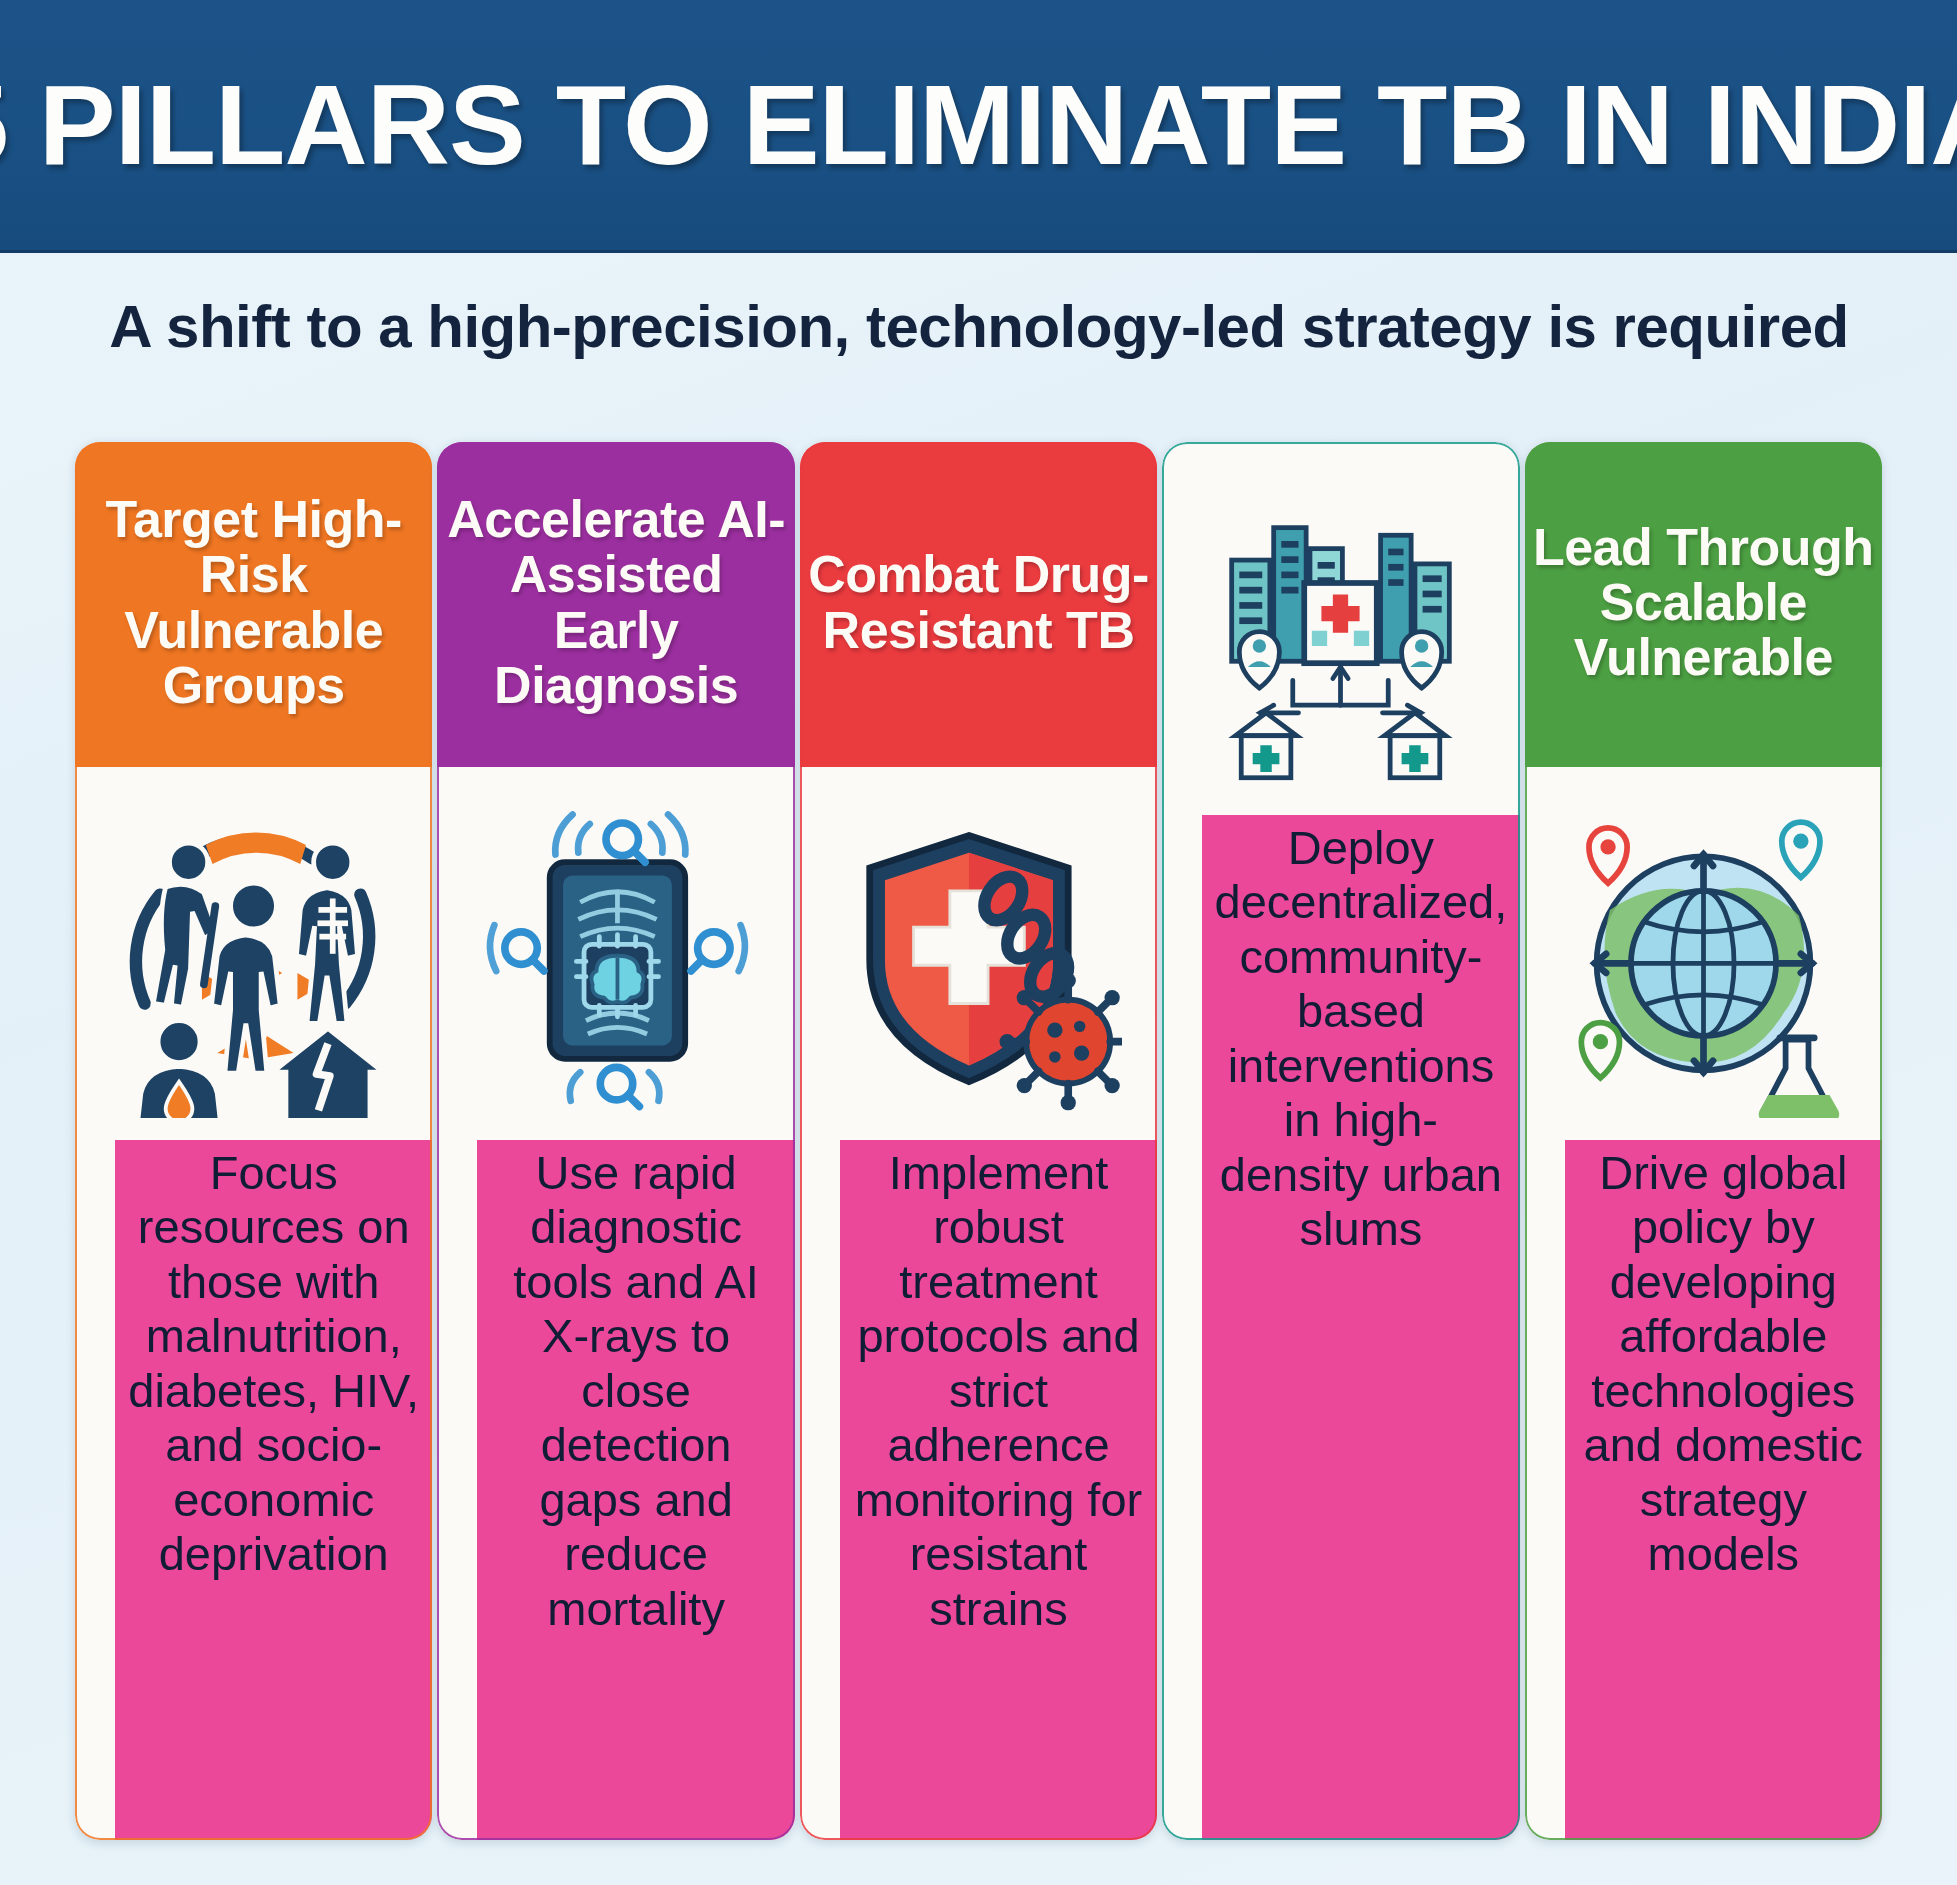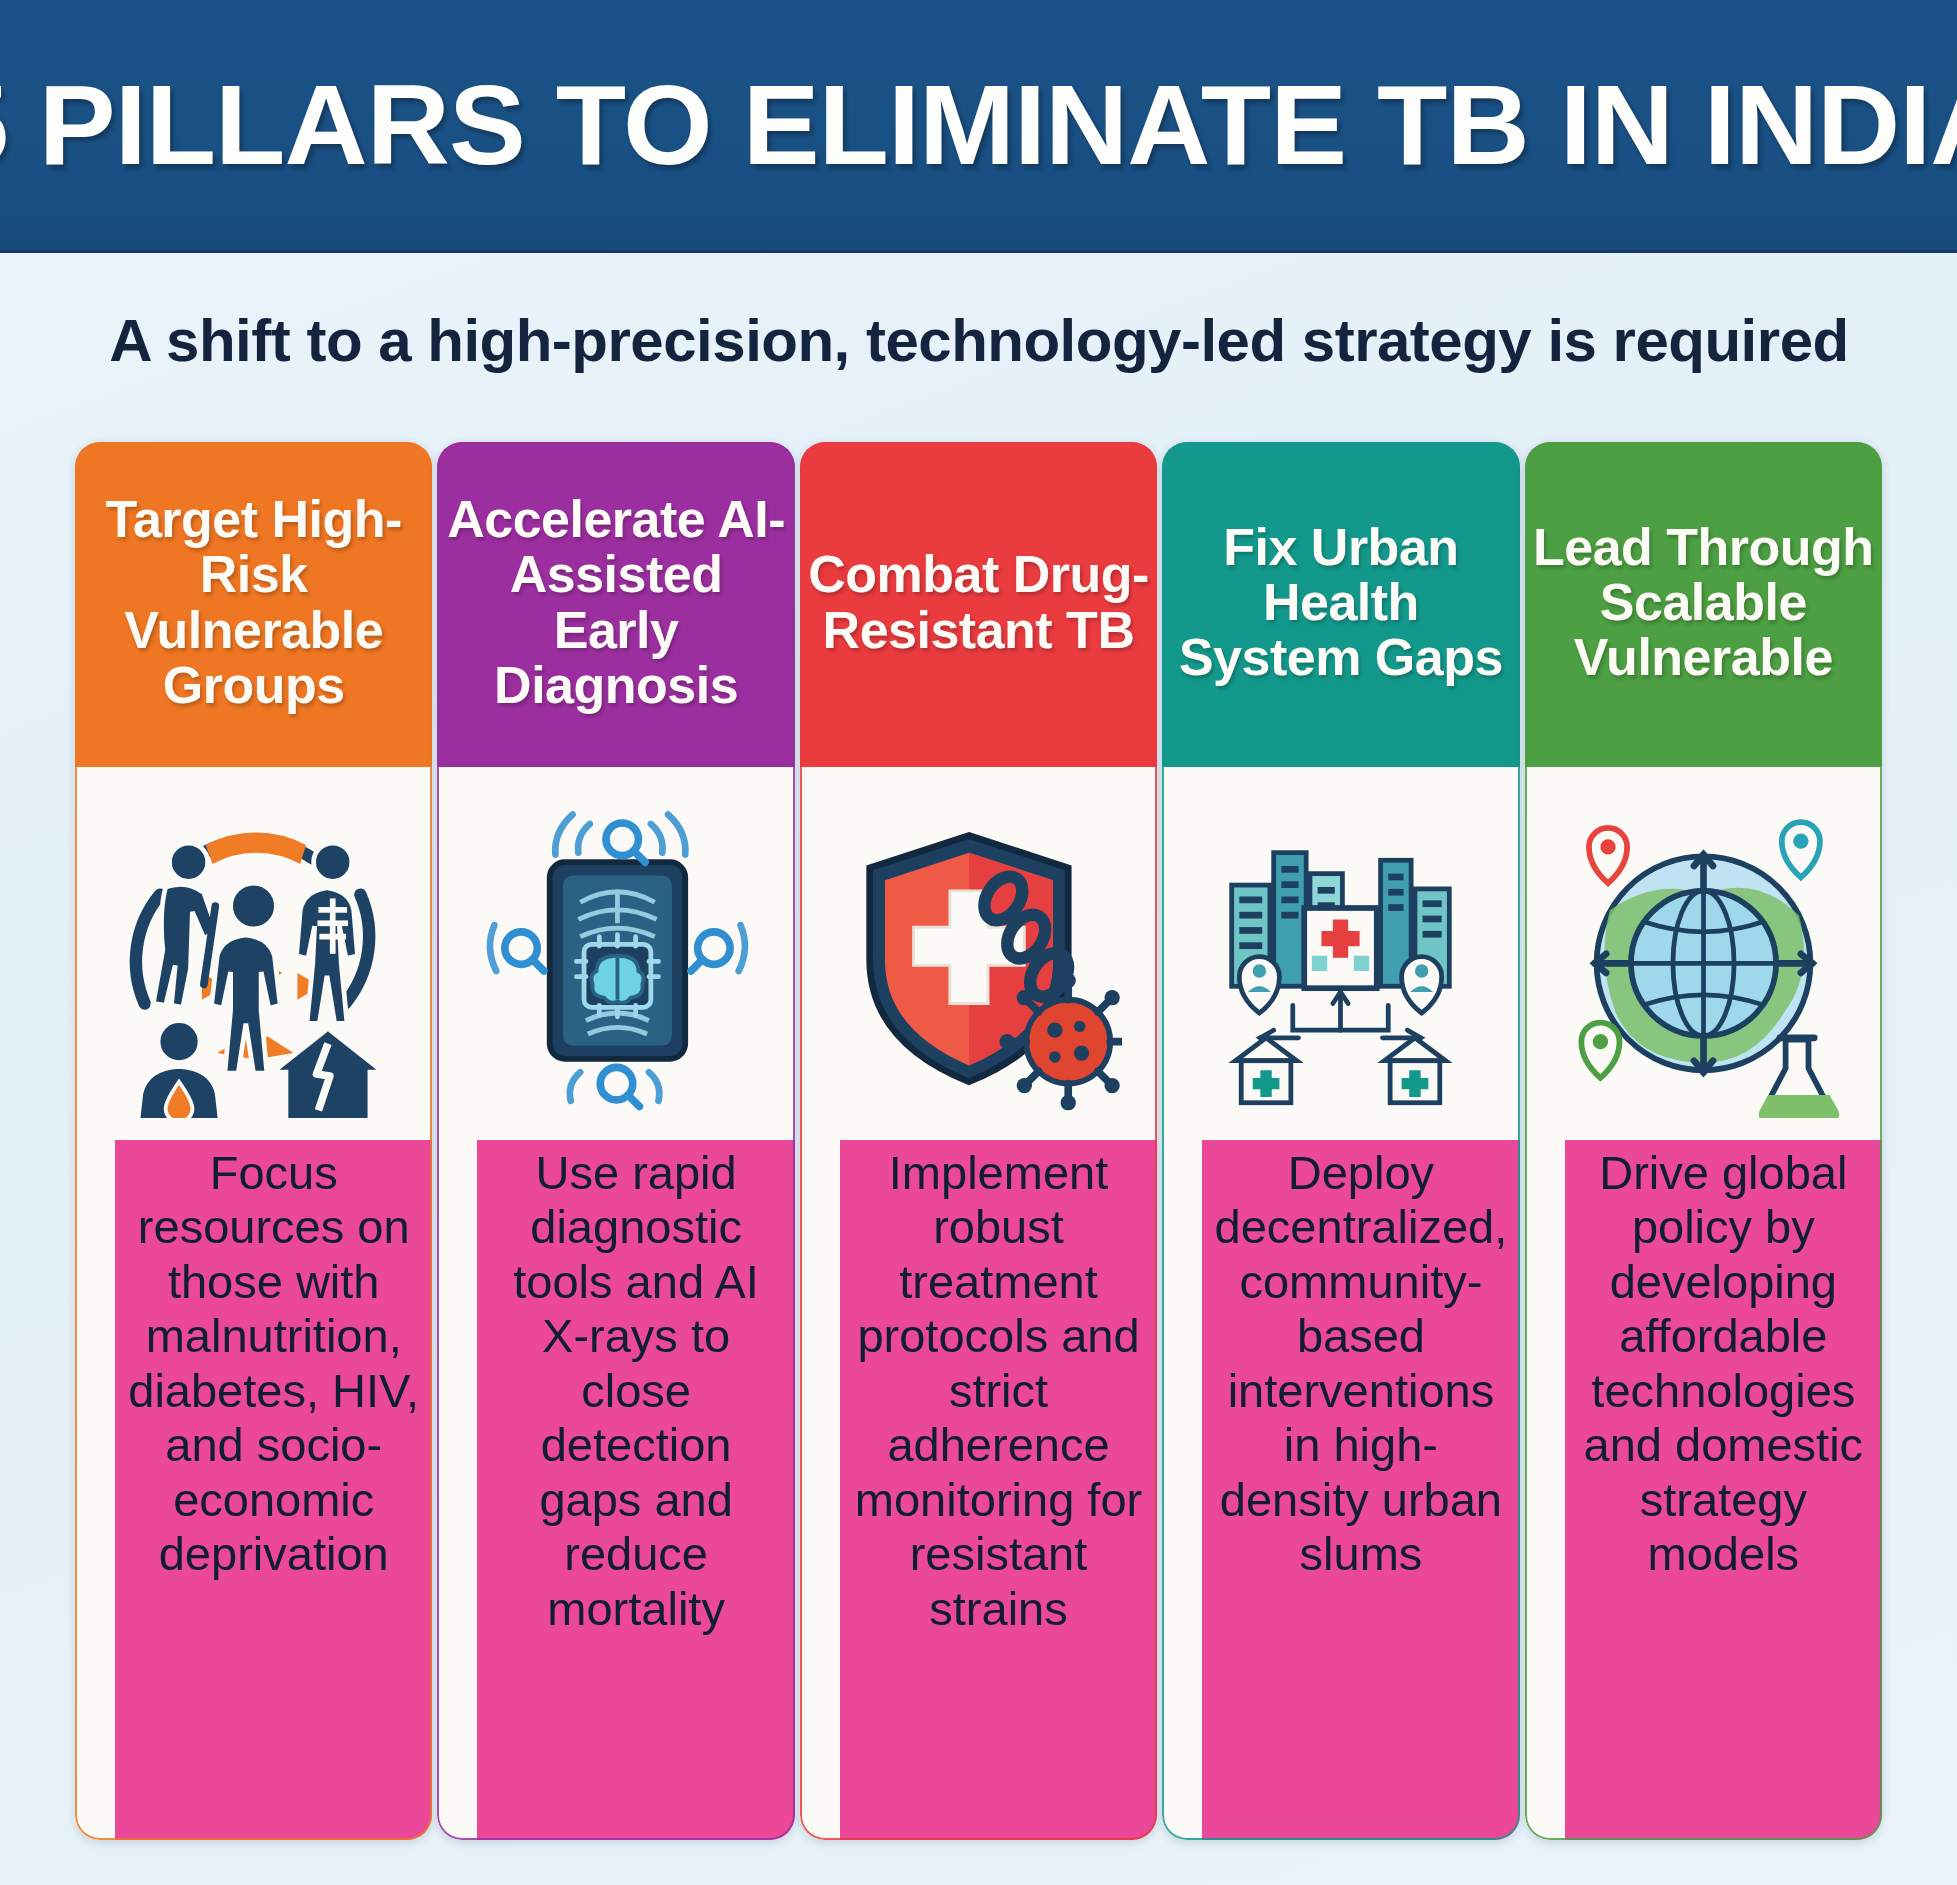--- a/index.html
+++ b/index.html
@@ -29,21 +29,21 @@
     letter-spacing:-1px;
     line-height:1;
     text-align:center;
     transform:scaleX(1.02);
     text-shadow:2.9px 3.8px 4.8px rgba(0,0,0,.30);
     white-space:nowrap;
     font-family:"Liberation Sans", sans-serif;
   }
   
   .subtitle-wrap{
-    position:absolute;left:0;top:264px;width:1958px;height:153px;
+    position:absolute;left:0;top:250px;width:1958px;height:153px;
     display:flex;align-items:center;justify-content:center;
   }
   .subtitle{
     color:#14243f;
     font-size:60px;
     font-weight:bold;
     letter-spacing:-0.5px;
     white-space:nowrap;
     font-family:"Liberation Sans", sans-serif;
   }
@@ -294,23 +294,20 @@
             </g>
           </g>
         </svg>
       </div>
       <div class="card-body">
         <div class="card-desc">Implement robust treatment protocols and strict adherence monitoring for resistant strains</div>
       </div>
     </div>
 
     <div class="card" style="--accent:#13998c">
-      <div class="card-header">
-        <div class="card-title">Fix Urban Health System Gaps</div>
-      </div>
       <div class="card-icon">
         <svg width="287" height="315" viewBox="0 0 300 330">
 
           <g stroke="#1d3f60" stroke-width="5">
             <rect x="36" y="86" width="40" height="106" fill="#6fc5c5"></rect>
             <rect x="80" y="52" width="34" height="140" fill="#3f9fae"></rect>
             <rect x="118" y="74" width="34" height="118" fill="#8fd6d6"></rect>
             <rect x="192" y="60" width="32" height="132" fill="#3f9fae"></rect>
             <rect x="228" y="90" width="36" height="102" fill="#6fc5c5"></rect>
           </g>

